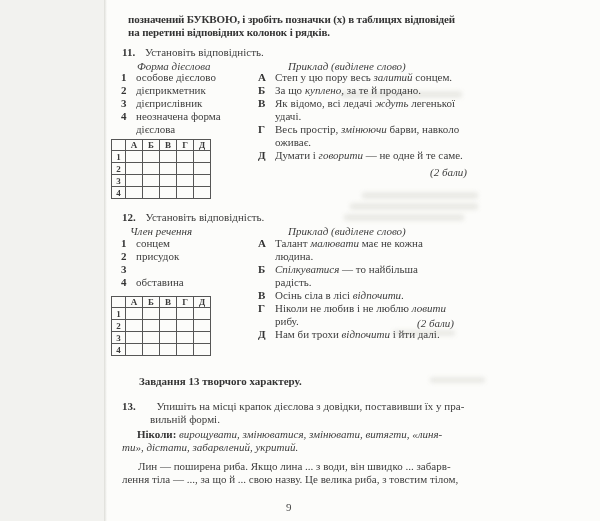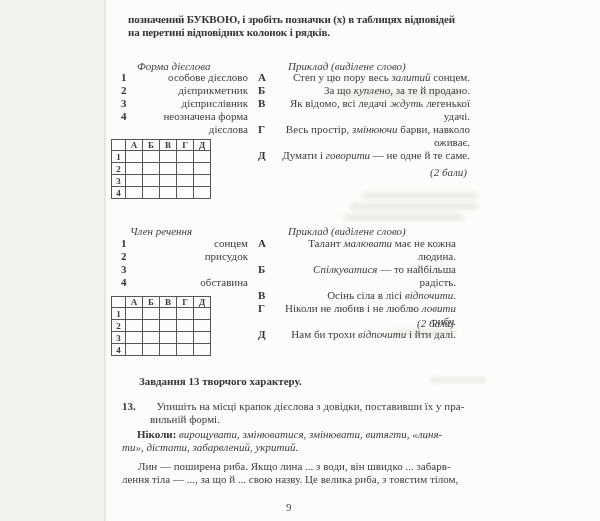--- a/index.html
+++ b/index.html
@@ -23,21 +23,21 @@
     background:#fcfcfa;
   }
   .line{position:absolute;white-space:nowrap;font-size:11px;line-height:13px;}
   .b{font-weight:bold;color:#343434;}
   .it{font-style:italic;}
   .intro{letter-spacing:-0.15px;}
   .opts,.exs{position:absolute;font-size:11px;line-height:13px;}
   .row{display:flex;align-items:flex-start;}
   .num{flex:0 0 15px;font-weight:bold;color:#343434;}
   .ltr{flex:0 0 17px;font-weight:bold;color:#343434;}
-  .txt{flex:1 1 auto;text-align:right;}
+  .txt{flex:1 1 auto;}
   table.grid{
     position:absolute;border-collapse:collapse;
     font-size:9px;line-height:10px;
   }
   table.grid td{
     border:1px solid #565656;
     width:16px;height:11px;padding:0;
     text-align:center;vertical-align:middle;
     font-weight:bold;color:#3a3a3a;
   }
@@ -60,20 +60,24 @@
   <div class="smudge" style="left:340px;top:91px;width:122px;height:7px"></div>
   <div class="smudge" style="left:362px;top:192px;width:116px;height:7px"></div>
   <div class="smudge" style="left:350px;top:203px;width:128px;height:7px"></div>
   <div class="smudge" style="left:344px;top:214px;width:120px;height:7px"></div>
   <div class="smudge" style="left:393px;top:330px;width:62px;height:6px"></div>
   <div class="smudge" style="left:430px;top:377px;width:55px;height:6px"></div>
 
   <div class="line b intro" style="left:128px;top:13px">позначений БУКВОЮ, і зробіть позначки (х) в таблицях відповідей</div>
   <div class="line b intro" style="left:128px;top:26px">на перетині відповідних колонок і рядків.</div>
 
+  <div class="line" style="left:122px;top:46px">
+    <span class="b">11.</span>
+    <span style="margin-left:7px">Установіть відповідність.</span>
+  </div>
   <div class="line it" style="left:137px;top:60px">Форма дієслова</div>
   <div class="line it" style="left:288px;top:60px">Приклад (виділене слово)</div>
 
   <div class="opts" style="left:121px;top:71px;width:127px">
     <div class="row">
         <span class="num">1</span>
         <span class="txt">особове дієслово</span>
       </div>
     <div class="row">
         <span class="num">2</span>
@@ -152,20 +156,24 @@
           <td></td>
           <td></td>
           <td></td>
           <td></td>
         </tr>
   </tbody>
     </table>
 
   <div class="line it" style="left:430px;top:166px">(2 бали)</div>
 
+  <div class="line" style="left:122px;top:211px">
+    <span class="b">12.</span>
+    <span style="margin-left:7px">Установіть відповідність.</span>
+  </div>
   <div class="line it" style="left:130px;top:225px">Член речення</div>
   <div class="line it" style="left:288px;top:225px">Приклад (виділене слово)</div>
 
   <div class="opts" style="left:121px;top:237px;width:127px">
     <div class="row">
         <span class="num">1</span>
         <span class="txt">сонцем</span>
       </div>
     <div class="row">
         <span class="num">2</span>

